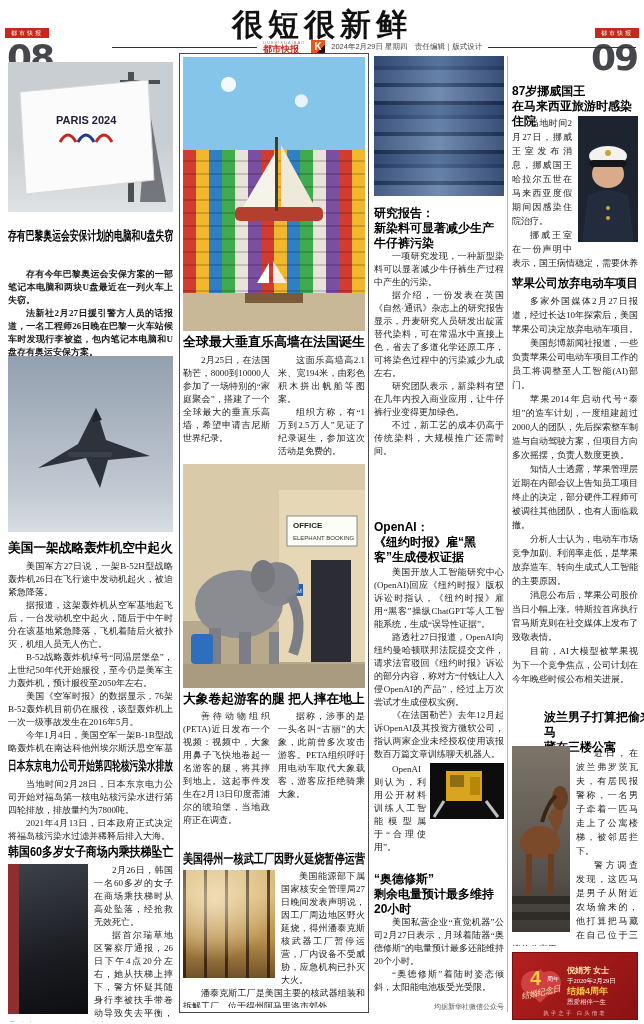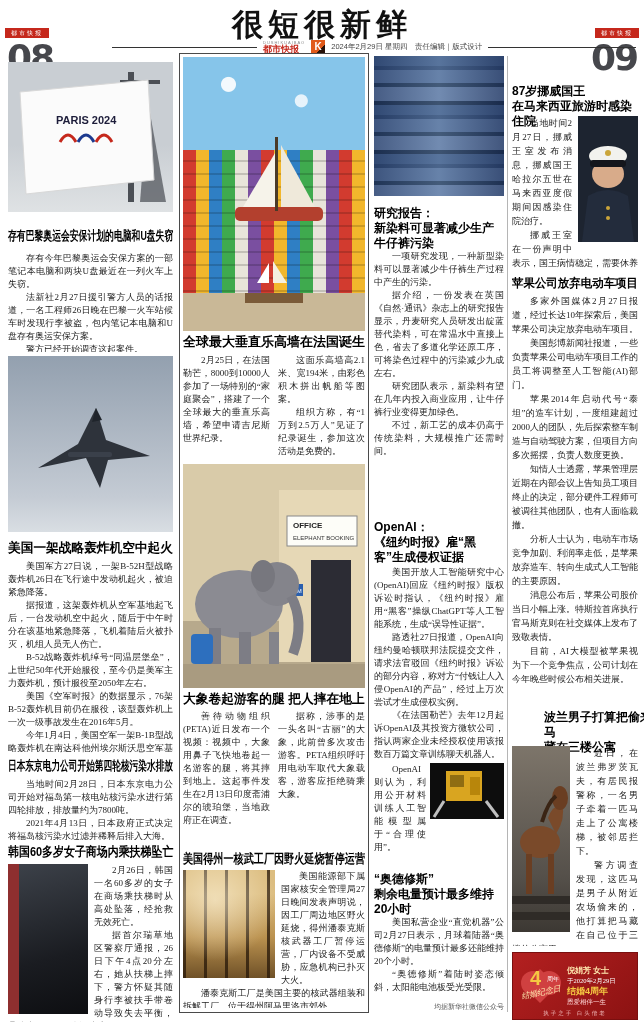--- a/index.html
+++ b/index.html
@@ -106,21 +106,21 @@
         <text x="48" y="62" font-family="Liberation Sans,sans-serif" font-size="11" font-weight="bold" fill="#1d1d3a">PARIS 2024</text>
         <path d="M52 80 q8 -14 16 0" stroke="#c5281c" stroke-width="3" fill="none"></path>
         <path d="M70 80 q8 -14 16 0" stroke="#1d3a8f" stroke-width="3" fill="none"></path>
         <path d="M88 80 q8 -14 16 0" stroke="#c5281c" stroke-width="3" fill="none"></path>
       </svg>
     </div>
 
     <div class="hl" style="position:absolute;top:228px;left:0;width:165px;font-size:13px;">
       <span class="fitline" style="transform: scaleX(0.679012); transform-origin: left center;">存有巴黎奥运会安保计划的电脑和U盘失窃</span>
     </div>
-    <div class="bodytxt" style="position:absolute;top:252px;left:0;width:165px;height:100px;">
+    <div class="bodytxt" style="position:absolute;top:268px;left:0;width:165px;height:100px;font-weight:bold;">
         <p class="para">存有今年巴黎奥运会安保方案的一部笔记本电脑和两块U盘最近在一列火车上失窃。</p>
         <p class="para">法新社2月27日援引警方人员的话报道，一名工程师26日晚在巴黎一火车站候车时发现行李被盗，包内笔记本电脑和U盘存有奥运安保方案。</p>
         <p class="para">警方已经开始调查这起案件。</p>
       </div>
 
     <div class="photo ph-jet" style="position:absolute;top:356px;left:0;width:165px;height:176px;">
       <svg width="165" height="176">
         <polygon points="30,112 70,88 88,52 98,84 142,100 100,104 92,132 78,102" fill="#2e333b"></polygon>
         <polygon points="88,52 94,64 84,66" fill="#1f242b"></polygon>
         <rect x="60" y="96" width="44" height="5" rx="2" fill="#3a404a"></rect>

